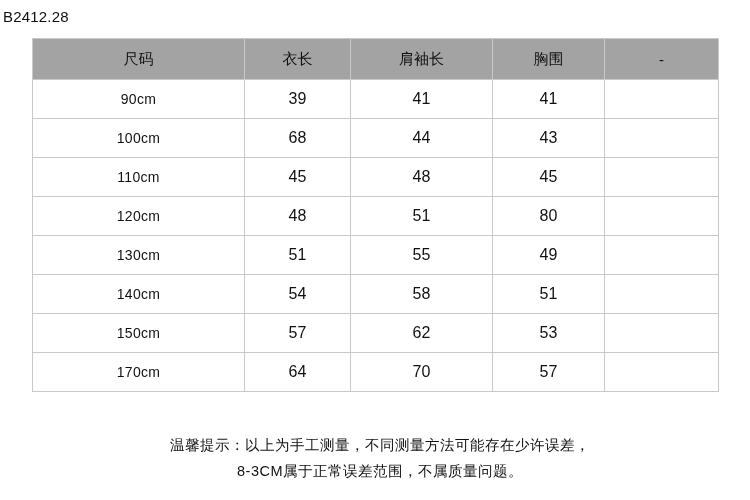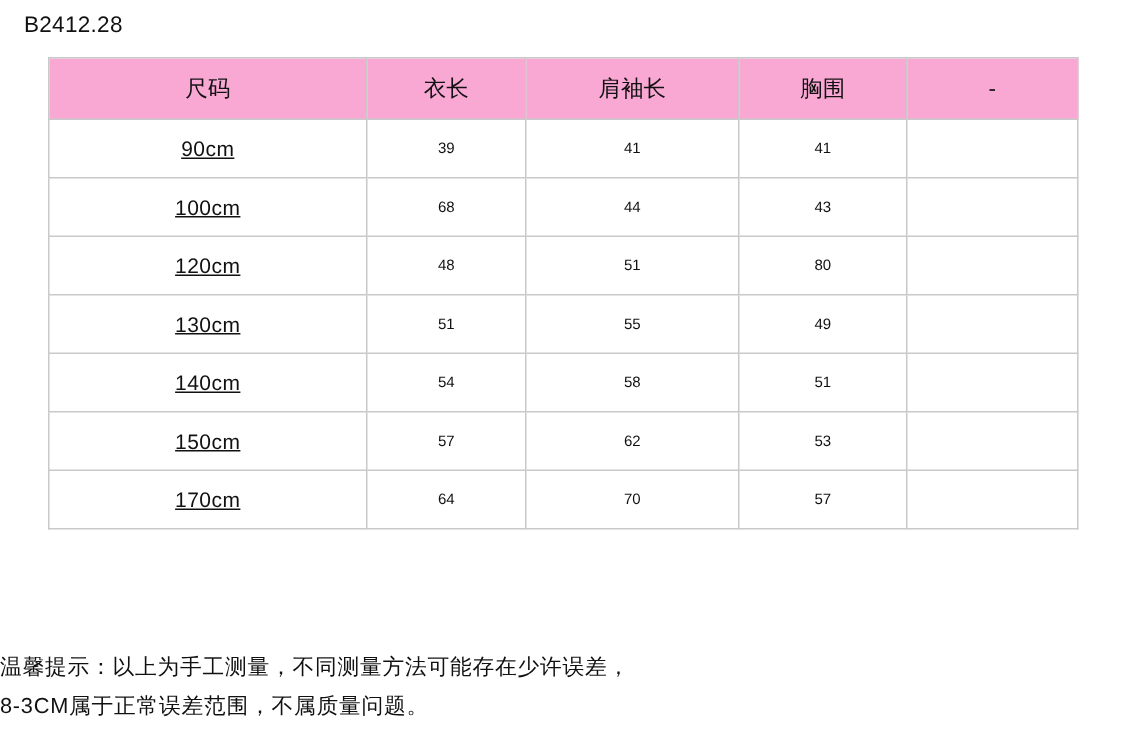--- a/index.html
+++ b/index.html
@@ -15,21 +15,21 @@
     overflow: hidden;
   }
   .page {
     position: relative;
     width: 750px;
     height: 500px;
     box-sizing: border-box;
   }
   .product-code {
     position: absolute;
-    left: 16px;
+    left: 3px;
     top: 8px;
     font-size: 15px;
     letter-spacing: 0.2px;
     color: #111111;
     font-family: "Liberation Sans", "DejaVu Sans", sans-serif;
   }
   .table-wrap {
     position: absolute;
     left: 32px;
     top: 38px;
@@ -38,52 +38,51 @@
   table.size-table {
     border-collapse: collapse;
     width: 686px;
     table-layout: fixed;
   }
   table.size-table th,
   table.size-table td {
     border: 1px solid #c9c9c9;
     text-align: center;
     vertical-align: middle;
-    font-size: 10px;
+    font-size: 16px;
     color: #111111;
     height: 38px;
     padding: 0;
     font-family: "Liberation Sans", "DejaVu Sans", sans-serif;
   }
   table.size-table thead th {
-    background: #f9a8d4;
+    background: #a3a3a3;
     font-weight: normal;
     font-size: 15px;
     height: 40px;
   }
   table.size-table tbody td.size-cell {
     font-size: 14px;
     letter-spacing: 0.3px;
-    text-decoration: underline;
   }
   table.size-table tbody tr td:last-child {
     background: #ffffff;
   }
   .col-size   { width: 212px; }
   .col-len    { width: 106px; }
   .col-sleeve { width: 142px; }
   .col-chest  { width: 112px; }
   .col-extra  { width: 114px; }
 
   .notes {
     position: absolute;
-    left: 0;
+    left: 10px;
     right: 0;
     top: 432px;
-    text-align: left;
+    text-align: center;
   }
   .notes .note-line {
     font-size: 14.5px;
     color: #111111;
     line-height: 26px;
     letter-spacing: 0.5px;
     font-family: "Liberation Sans", "DejaVu Sans", sans-serif;
   }
 </style>
 </head>
@@ -120,20 +119,27 @@
           <td></td>
         </tr>
         <tr>
           <td class="size-cell">100cm</td>
           <td>68</td>
           <td>44</td>
           <td>43</td>
           <td></td>
         </tr>
         <tr>
+          <td class="size-cell">110cm</td>
+          <td>45</td>
+          <td>48</td>
+          <td>45</td>
+          <td></td>
+        </tr>
+        <tr>
           <td class="size-cell">120cm</td>
           <td>48</td>
           <td>51</td>
           <td>80</td>
           <td></td>
         </tr>
         <tr>
           <td class="size-cell">130cm</td>
           <td>51</td>
           <td>55</td>

